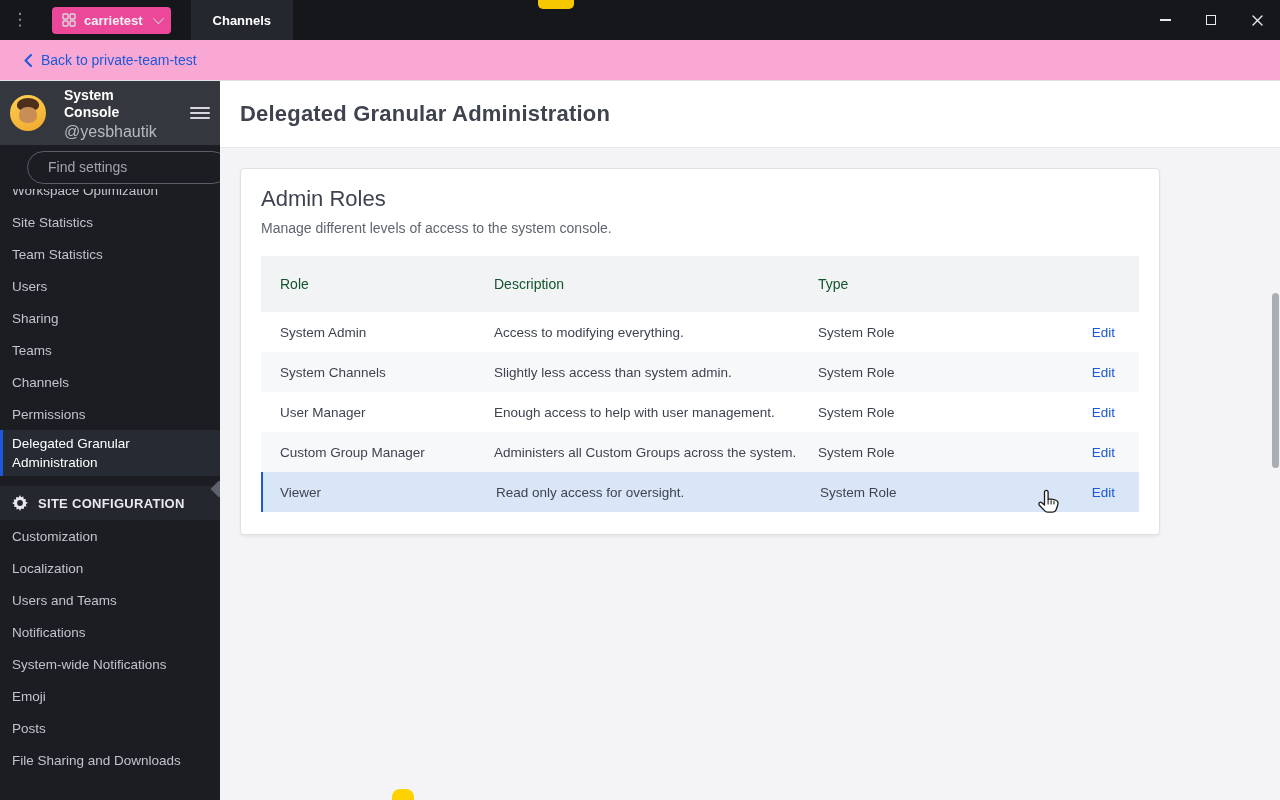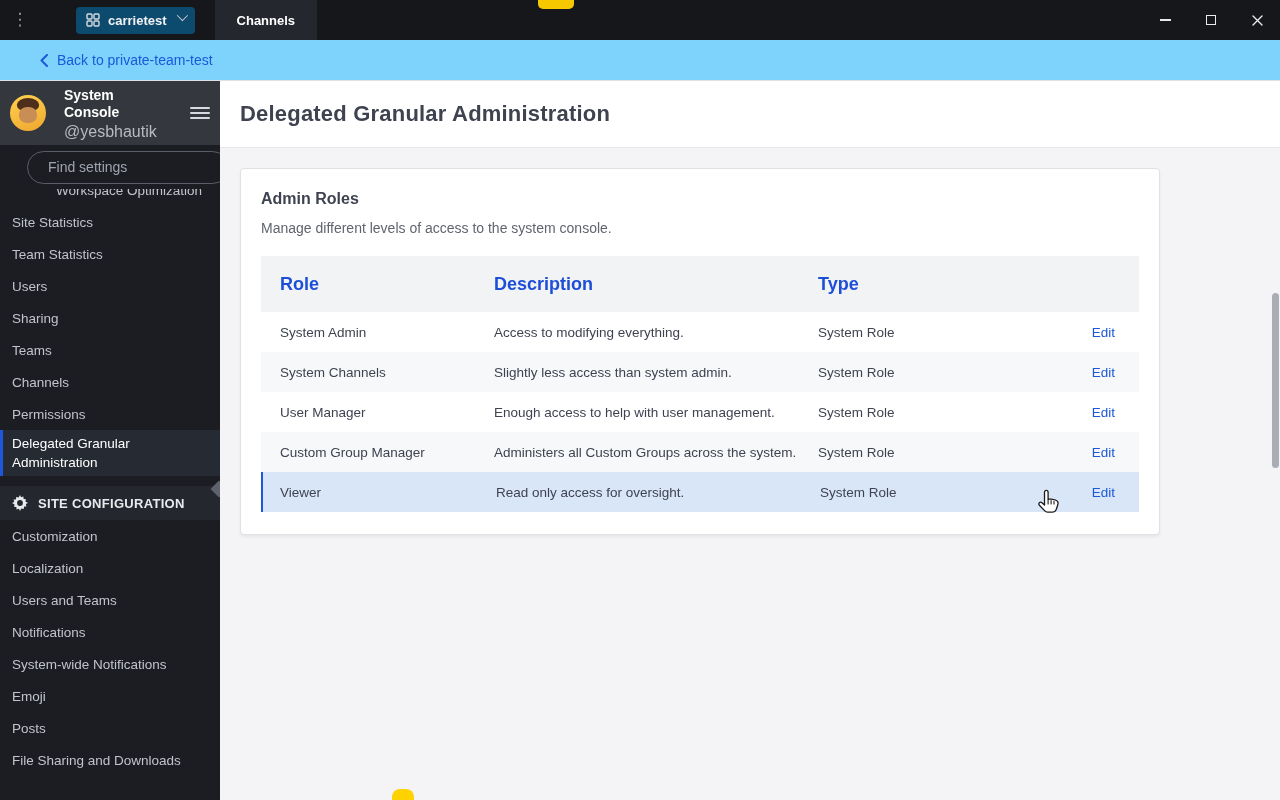--- a/index.html
+++ b/index.html
@@ -9,40 +9,40 @@
     font-family:"Liberation Sans", sans-serif; background:#f4f4f6;
   }
 
   
   .topbar {
     position:absolute; top:0; left:0; right:0; height:40px;
     background:#15171b; display:flex; align-items:center;
   }
   .kebab { width:40px; text-align:center; color:#9095a0; font-size:17px; line-height:40px; cursor:pointer; }
   .server-chip {
-    display:flex; gap:8px; background:#0c4a6e; border-radius:4px;
-    padding:6px 10px; margin-left:36px; color:#f1f2f4; font-size:13px; font-weight:700; cursor:pointer;
+    display:flex; align-items:center; gap:8px; background:#ec4899; border-radius:4px;
+    padding:6px 10px; margin-left:12px; color:#f1f2f4; font-size:13px; font-weight:700; cursor:pointer;
   }
   .chev-down {
     width:8px; height:8px; border-right:1.6px solid #c5c8cf; border-bottom:1.6px solid #c5c8cf;
     transform:rotate(45deg) translateY(-2px); margin-left:2px;
   }
   .tab {
     margin-left:20px; height:40px; display:flex; align-items:center; padding:0 22px;
     background:#24272d; color:#ffffff; font-size:13px; font-weight:700; cursor:pointer;
   }
   .win-controls { margin-left:auto; display:flex; height:40px; }
   .win-btn { width:46px; height:40px; display:flex; align-items:center; justify-content:center; cursor:pointer; }
   .ico-min { width:11px; height:1.5px; background:#e9eaec; }
   .ico-max { width:10px; height:10px; border:1.2px solid #e9eaec; }
 
   
   .backbar {
-    position:absolute; top:40px; left:0; right:0; height:41px; background:#7dd3fc;
-    border-bottom:1px solid #e0e1e5; display:flex; align-items:center; padding-left:40px;
+    position:absolute; top:40px; left:0; right:0; height:41px; background:#f9a8d4;
+    border-bottom:1px solid #e0e1e5; display:flex; align-items:center; padding-left:24px;
   }
   .back-link { display:flex; align-items:center; gap:9px; color:#1c58d9; font-size:14px; cursor:pointer; }
 
   
   .sidebar { position:absolute; top:81px; left:0; width:220px; bottom:0; background:#1b1d23; }
   .sb-header { height:64px; background:#34373d; display:flex; align-items:center; padding:0 10px; gap:18px; }
   .avatar {
     width:36px; height:36px; border-radius:50%; flex:0 0 36px; position:relative; overflow:hidden;
     background:linear-gradient(160deg,#ffd24d 0%,#efa72f 100%);
   }
@@ -63,21 +63,21 @@
     flex:1; background:transparent; border:0; outline:none; color:#d4d6dc; font-size:14px;
     font-family:"Liberation Sans", sans-serif;
   }
   .search-pill input::placeholder { color:#a0a4ae; opacity:1; }
 
   .nav { position:absolute; top:108px; left:0; right:0; bottom:0; overflow:hidden; }
   .nav-item {
     height:32px; display:flex; align-items:center; padding:0 12px;
     color:#c2c4cb; font-size:13.5px; cursor:pointer; white-space:nowrap;
   }
-  .nav-item.clipped { margin-top:-15px;margin-left:44px; }
+  .nav-item.clipped { margin-top:-15px; }
   .section-band {
     height:34px; display:flex; align-items:center; gap:10px; padding:0 12px;
     background:#24272d; color:#e9eaee; font-size:13px; font-weight:700; letter-spacing:.3px;
   }
   .section-band.first { margin-top:4px; }
   .section-band.second { margin-top:10px; }
   .nav-item.selected {
     height:46px; background:#262b33; border-left:3px solid #1c58d9; padding-left:9px;
     color:#ffffff; white-space:normal;
   }
@@ -93,25 +93,25 @@
     display:flex; align-items:center; padding-left:20px; border-bottom:1px solid #e7e7ea;
   }
   .page-title { font-size:22px; font-weight:700; color:#3f4350; letter-spacing:.2px; }
 
   .content { position:absolute; left:220px; top:148px; right:0; bottom:0; background:#f4f4f6; }
   .card {
     position:absolute; left:20px; top:20px; width:920px; background:#ffffff;
     border:1px solid #e0e1e5; border-radius:4px; box-shadow:0 2px 3px rgba(0,0,0,.06);
   }
   .card-header { padding:19px 20px 20px; }
-  .card-title { font-size:16px; font-weight:700; color:#3f4350; line-height:22px; }
+  .card-title { font-size:22px; font-weight:400; color:#3f4350; line-height:22px; }
   .card-desc { margin-top:10px; font-size:14px; color:#60646e; line-height:16px; }
 
   .table { margin:0 20px 22px; }
-  .thead { display:flex; align-items:center; height:56px; background:#f2f3f5; font-size:18px; font-weight:700; color:#1d4ed8; }
+  .thead { display:flex; align-items:center; height:56px; background:#f2f3f5; font-size:14px; font-weight:400; color:#14532d; }
   .row { display:flex; align-items:center; height:40px; font-size:13.5px; color:#3f4350; background:#ffffff; }
   .row:nth-child(odd) { background:#f7f8fa; }
   .row.highlight { background:#d9e6f8; border-left:2px solid #1c58d9; }
   .row.highlight .col-role { padding-left:17px; }
   .col-role { width:233px; padding-left:19px; }
   .col-desc { width:324px; }
   .col-type { width:150px; }
   .col-action { flex:1; text-align:right; padding-right:24px; }
   .edit-link { color:#1c58d9; cursor:pointer; text-decoration:none; }
 

